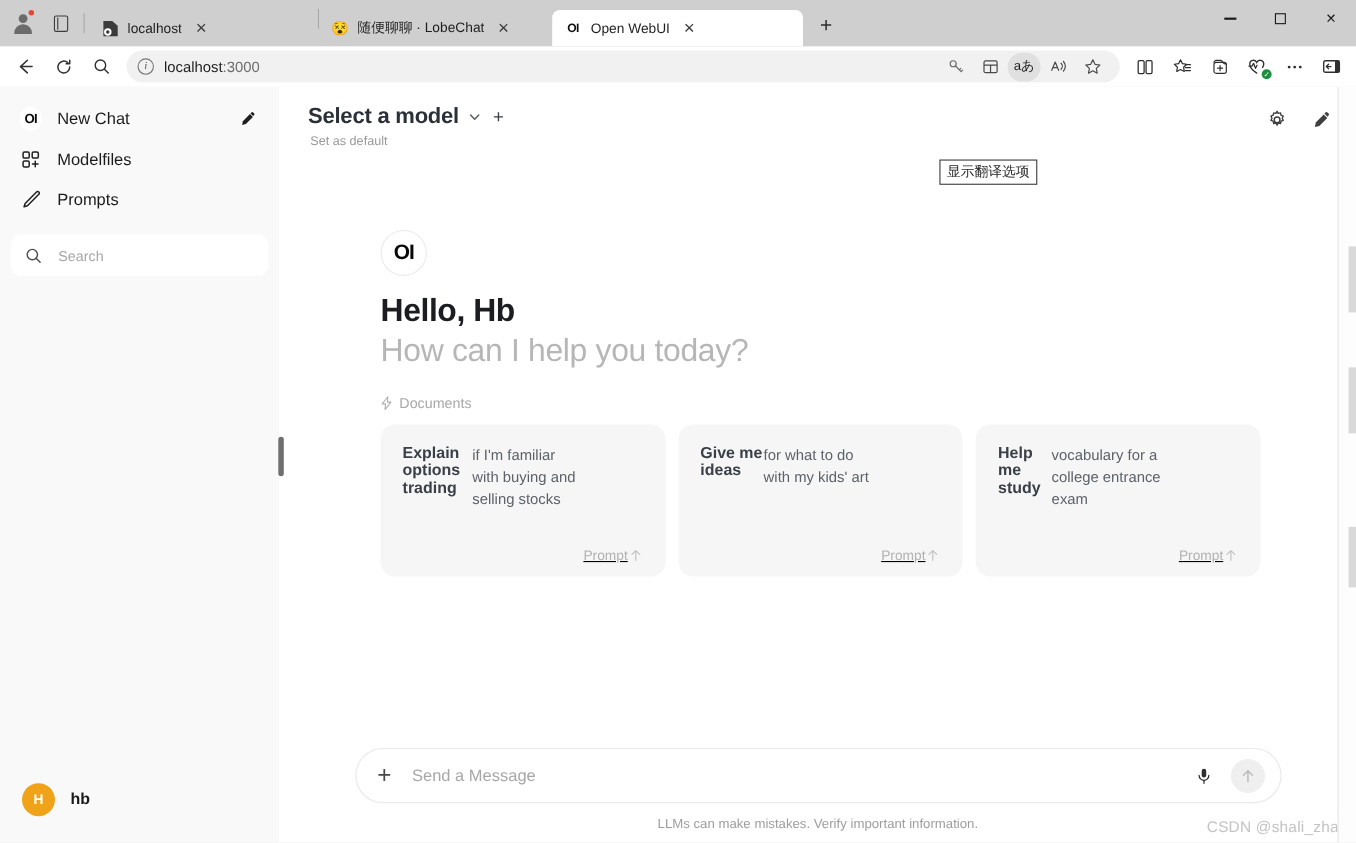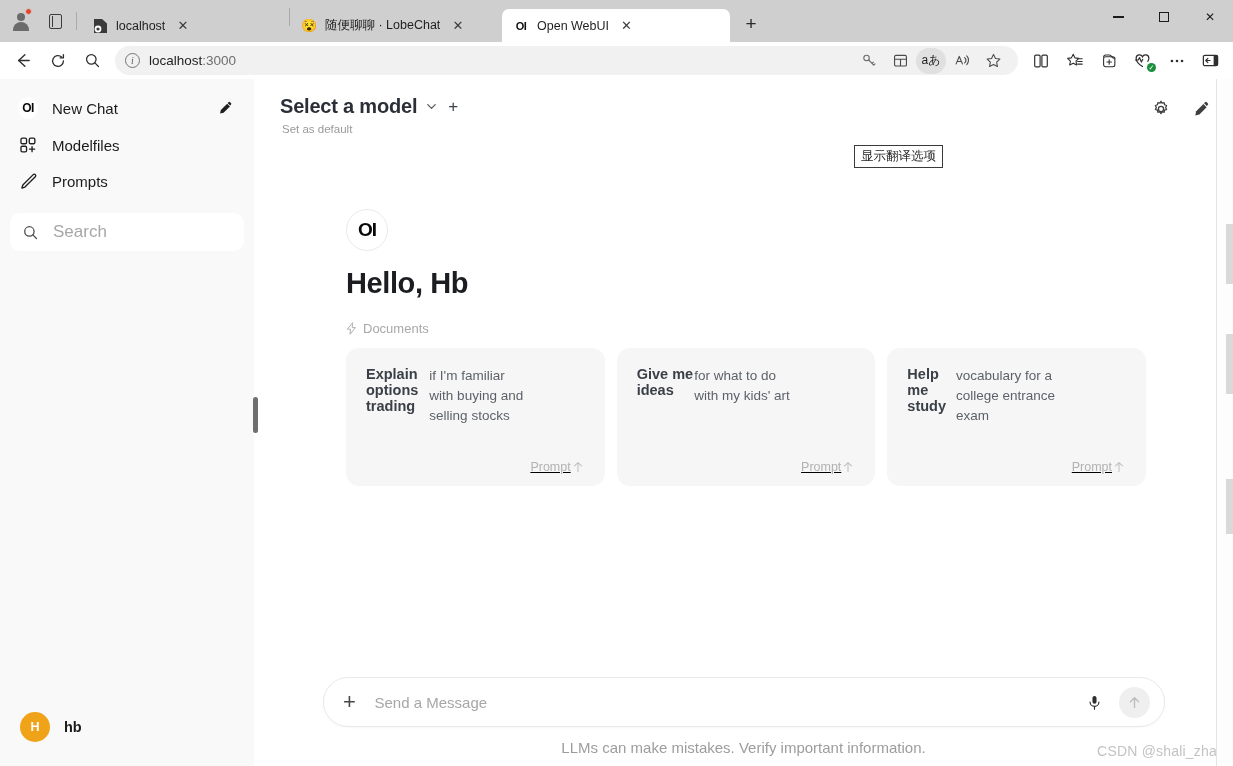--- a/index.html
+++ b/index.html
@@ -221,21 +221,21 @@
   .msg-input {
     flex: 1; border: none; outline: none; font-size: 15px; color: #1b1b1b;
     font-family: "Liberation Sans", sans-serif; background: transparent;
   }
   .msg-input::placeholder { color: #a7a7a7; }
   .mic-btn { width: 26px; height: 26px; display: flex; align-items: center; justify-content: center; color: #2e2e2e; flex-shrink: 0; }
   .send-btn {
     width: 31px; height: 31px; border-radius: 50%; background: #efefef;
     display: flex; align-items: center; justify-content: center; color: #bdbdbd; flex-shrink: 0;
   }
-  .disclaimer { text-align: center; font-size: 15px; color: #9d9d9d; margin-top: 12px; }
+  .disclaimer { text-align: center; font-size: 12px; color: #9d9d9d; margin-top: 12px; }
 
   .watermark {
     position: absolute; right: 8px; bottom: 7px;
     font-size: 14px; color: #c3c3c3; letter-spacing: 0.2px;
   }
   .wm-q { position: absolute; right: 12px; bottom: 22px; font-size: 10px; color: #c8c8c8; }
 
   .right-edge {
     position: absolute; right: 0; top: 0; width: 17px; height: 100%;
     border-left: 1px solid #e4e4e4; background: #fdfdfd;
@@ -441,21 +441,21 @@
       </div>
 
 
       <div class="search-box">
         <span class="side-icon">
           <svg width="17" height="17" viewBox="0 0 20 20">
             <circle cx="8.7" cy="8.7" r="5.5" stroke="#4a4a4a" stroke-width="1.5" fill="none"></circle>
             <path d="M12.8 12.8L17 17" stroke="#4a4a4a" stroke-width="1.5" stroke-linecap="round"></path>
           </svg>
         </span>
-        <input class="msg-input search-ph" style="flex: 1 1 0%; font-size: 17px;" value="" placeholder="Search">
+        <input class="msg-input search-ph" style="flex: 1 1 0%; font-size: 13px;" value="" placeholder="Search">
       </div>
 
       <div class="sidebar-spacer"></div>
 
       <div class="user-row">
         <span class="avatar-circle">H</span>
         <span class="user-name">hb</span>
       </div>
 
       <div class="resize-handle"></div>
@@ -493,20 +493,21 @@
         </div>
 
         <div class="tooltip-bubble">显示翻译选项</div>
       </div>
 
       <div class="chat-scroll">
         <div class="chat-inner">
 
           <div class="logo-circle">OI</div>
           <div class="greet-name">Hello, Hb</div>
+          <div class="greet-sub">How can I help you today?</div>
 
           <div class="suggested-label">
             <span>
               <svg width="11" height="13" viewBox="0 0 11 13">
                   <path d="M6.6 0.7L1.4 7.2h3.1L4 12.3 9.4 5.6H6.2z" stroke="#b0b0b0" stroke-width="1" fill="none" stroke-linejoin="round"></path>
                 </svg>
             </span>
             <span>Documents</span>
           </div>
 

